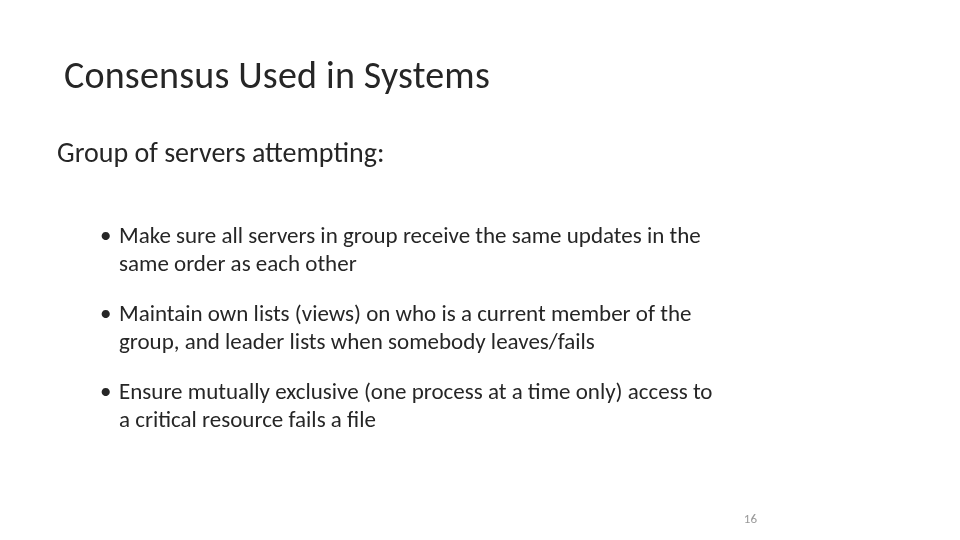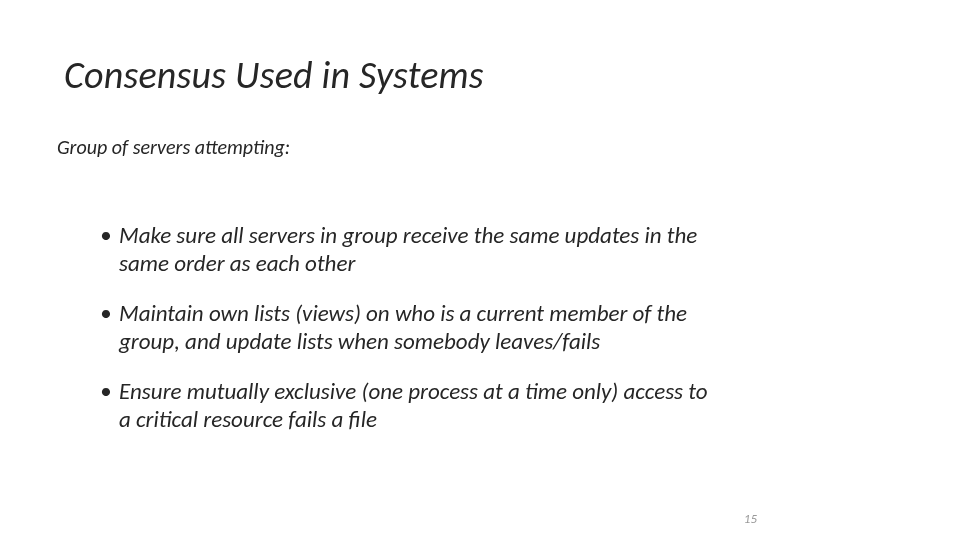--- a/index.html
+++ b/index.html
@@ -11,36 +11,35 @@
     font-family: Calibri, "Segoe UI", Arial, sans-serif;
     color: #000000;
     overflow: hidden;
     position: relative;
   }
   .slide {
     position: relative;
     width: 783px;
     height: 540px;
     box-sizing: border-box;
-    font-style: italic;
   }
   .title {
     position: absolute;
     left: 64px;
     top: 52px;
     font-size: 38px;
     font-weight: 400;
     letter-spacing: 0.2px;
     color: #262626;
   }
   .subtitle {
     position: absolute;
     left: 57px;
     top: 135px;
-    font-size: 20px;
+    font-size: 28px;
     font-weight: 400;
     color: #262626;
   }
   .bullets {
     position: absolute;
     left: 57px;
     top: 198px;
     right: 60px;
     font-size: 23px;
     line-height: 1.22;
@@ -68,17 +67,17 @@
   }
 </style>
 </head>
 <body>
 
 <div class="slide">
   <div class="title">Consensus Used in Systems</div>
   <div class="subtitle">Group of servers attempting:</div>
   <ul class="bullets">
     <li>Make sure all servers in group receive the same updates in the same order as each other</li>
-    <li>Maintain own lists (views) on who is a current member of the group, and update lists when somebody leaves/fails</li>
+    <li>Maintain own lists (views) on who is a current member of the group, and leader lists when somebody leaves/fails</li>
     <li>Ensure mutually exclusive (one process at a time only) access to a critical resource fails a file</li>
   </ul>
-  <div class="pagenum">15</div>
+  <div class="pagenum">16</div>
 </div>
 
 </body></html>

